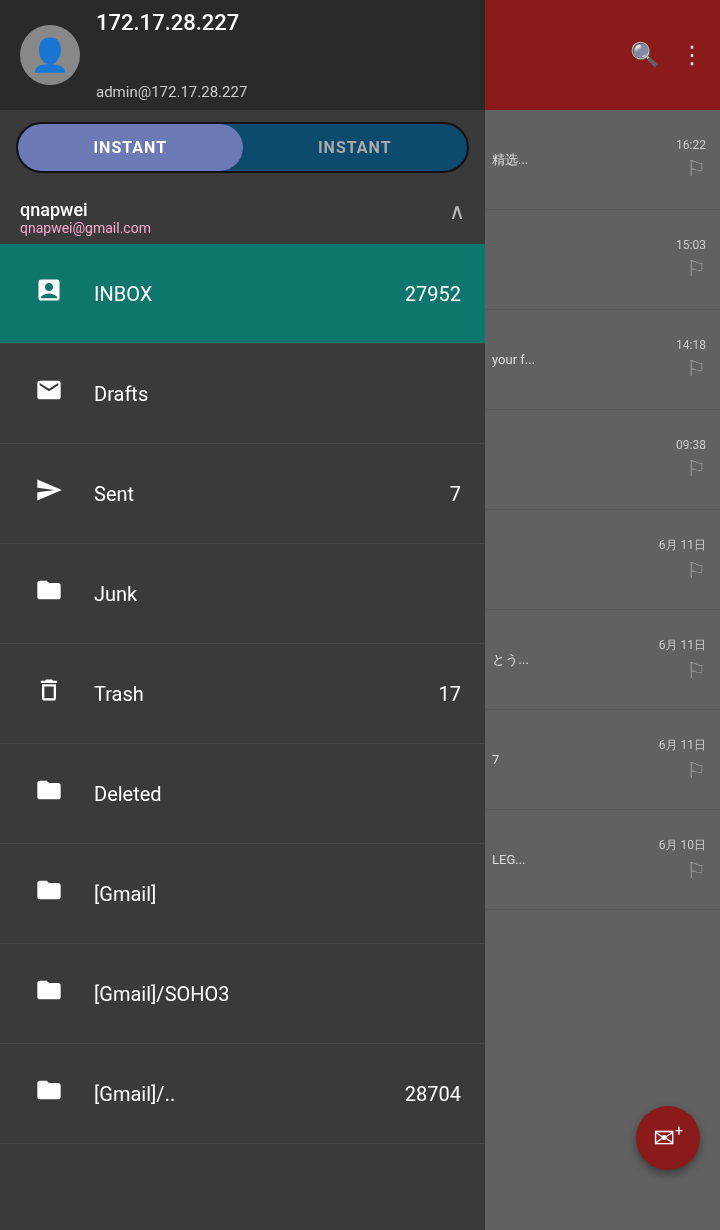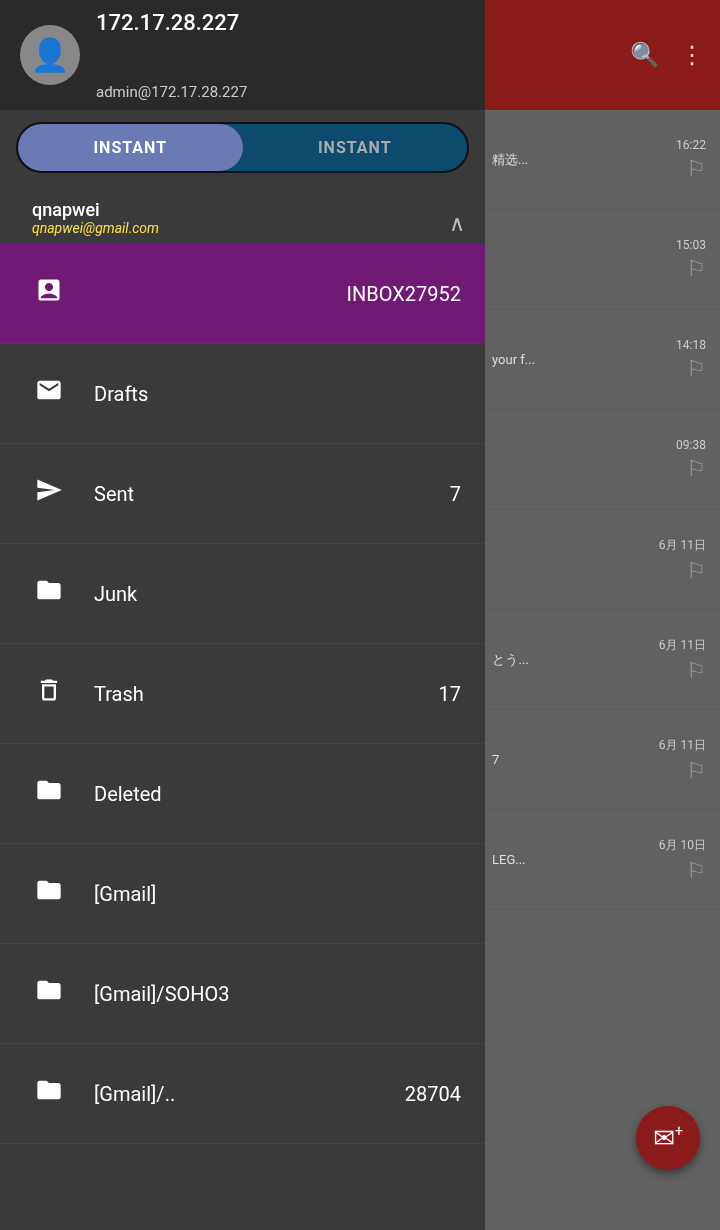--- a/index.html
+++ b/index.html
@@ -132,37 +132,36 @@
       border-radius: 28px;
     }
 
     .toggle-btn.inactive {
       background: transparent;
       color: #aaa;
     }
 
     
     .account-row {
-      padding: 14px 20px 8px 32px;
-      display: flex;
-      align-items: flex-end;
+      padding: 14px 20px 8px 20px;
+      display: flex;
+      align-items: flex-start;
       justify-content: space-between;
       flex-shrink: 0;
     }
 
     .account-info .account-name {
       color: #fff;
       font-size: 18px;
       font-weight: 500;
     }
 
     .account-info .account-gmail {
-      color: #fde047;
+      color: #f9a8d4;
       font-size: 14px;
-      font-style: italic;
     }
 
     .chevron-icon {
       color: #bbb;
       font-size: 22px;
     }
 
     
     .folder-list {
       flex: 1;
@@ -173,22 +172,21 @@
       display: flex;
       align-items: center;
       padding: 0 24px;
       height: 100px;
       border-bottom: 1px solid #444;
       cursor: pointer;
       position: relative;
     }
 
     .folder-item.active {
-      background: #701a75;
-      text-align: right;
+      background: #0f766e;
     }
 
     .folder-item-icon {
       color: #fff;
       font-size: 28px;
       width: 50px;
       text-align: center;
       flex-shrink: 0;
     }
 

